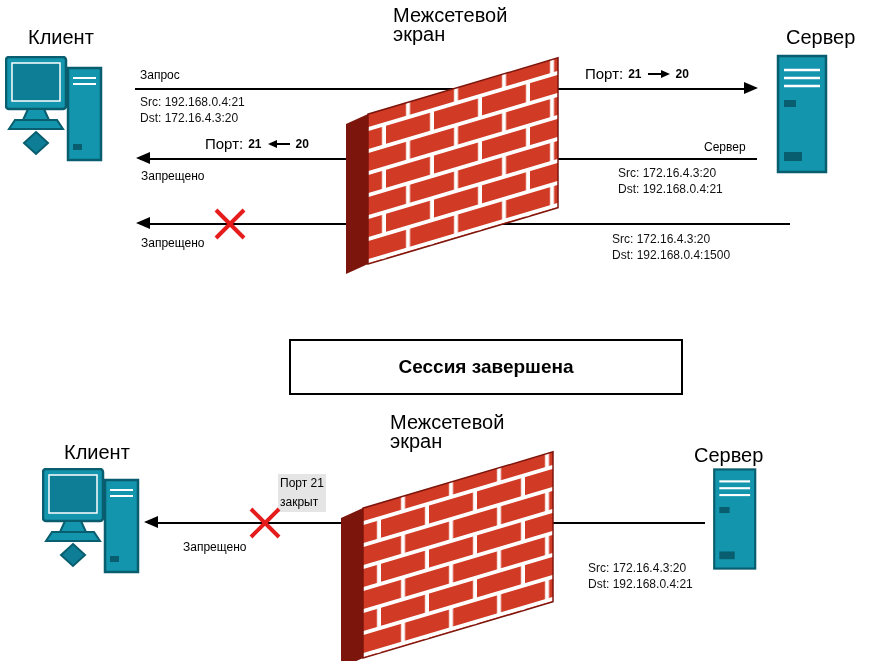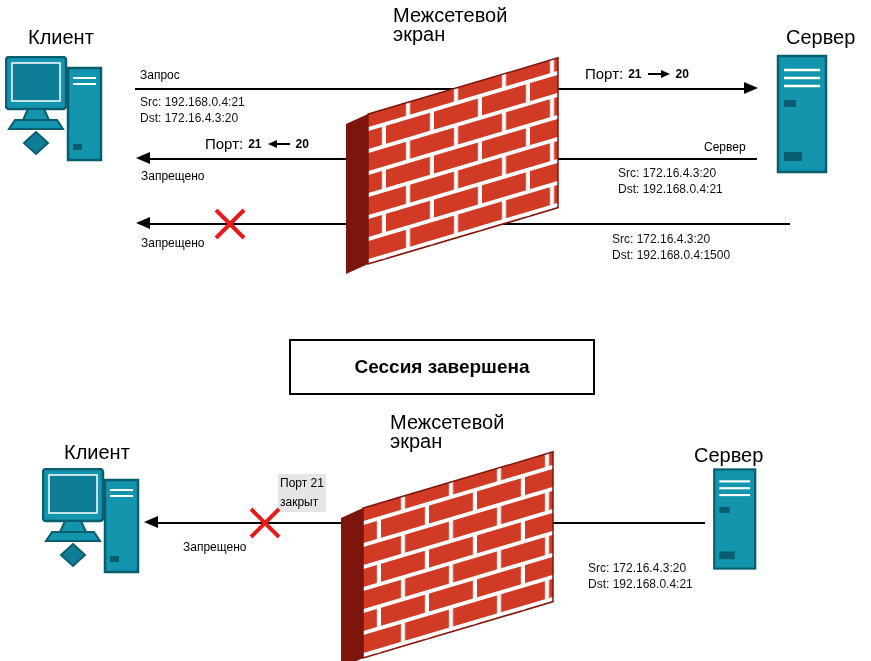--- a/index.html
+++ b/index.html
@@ -104,21 +104,21 @@
   <div class="hline" style="left:140px;top:223px;width:650px"></div>
   <div class="ah ah-left" style="left:136px;top:217px"></div>
   <svg class="xmark" style="left:211px;top:205px" width="38" height="38">
     <line x1="5" y1="5" x2="33" y2="33" stroke="#e51c1c" stroke-width="4"></line>
     <line x1="33" y1="5" x2="5" y2="33" stroke="#e51c1c" stroke-width="4"></line>
   </svg>
   <div class="lbl mid" style="left:141px;top:234px">Запрещено</div>
   <div class="lbl small" style="left:612px;top:231px">Src: 172.16.4.3:20</div>
   <div class="lbl small" style="left:612px;top:247px">Dst: 192.168.0.4:1500</div>
 
-  <div class="banner" style="left:289px;top:339px;width:306px;height:56px">
+  <div class="banner" style="left:289px;top:339px;width:394px;height:56px">
     <span>Сессия завершена</span>
   </div>
 
   <div class="lbl" style="left:64px;top:443px">Клиент</div>
   <div class="lbl pre" style="left:390px;top:413px;width:130px">Межсетевой
 экран</div>
   <div class="lbl" style="left:694px;top:446px">Сервер</div>
 
   <svg class="icon" style="left:42px;top:468px" width="100" height="112" viewBox="0 0 100 112">
     <rect x="63" y="12" width="33" height="92" fill="#1295ad" stroke="#085d6e" stroke-width="2.5"></rect>

